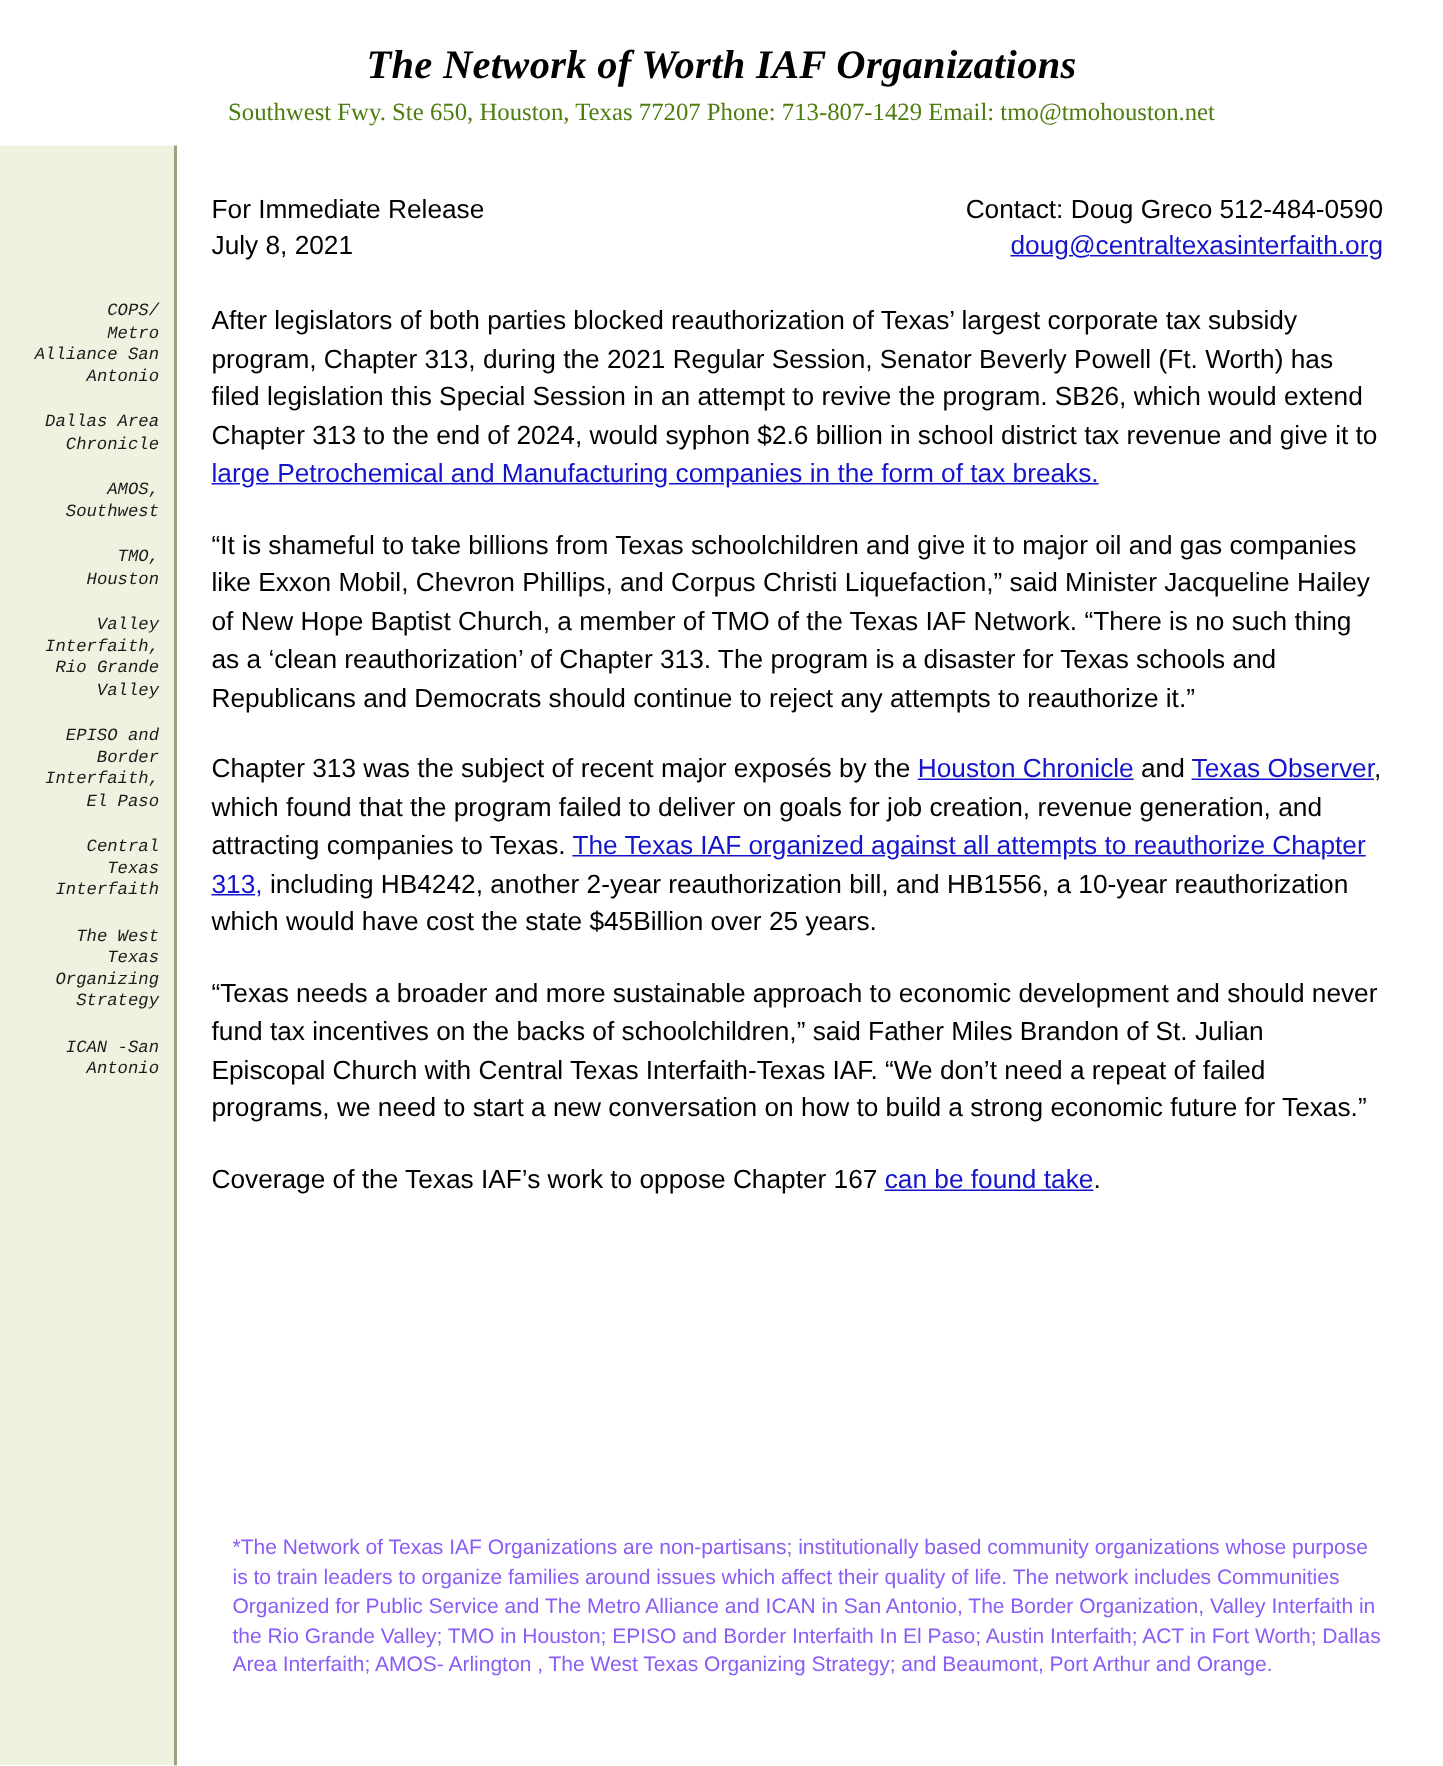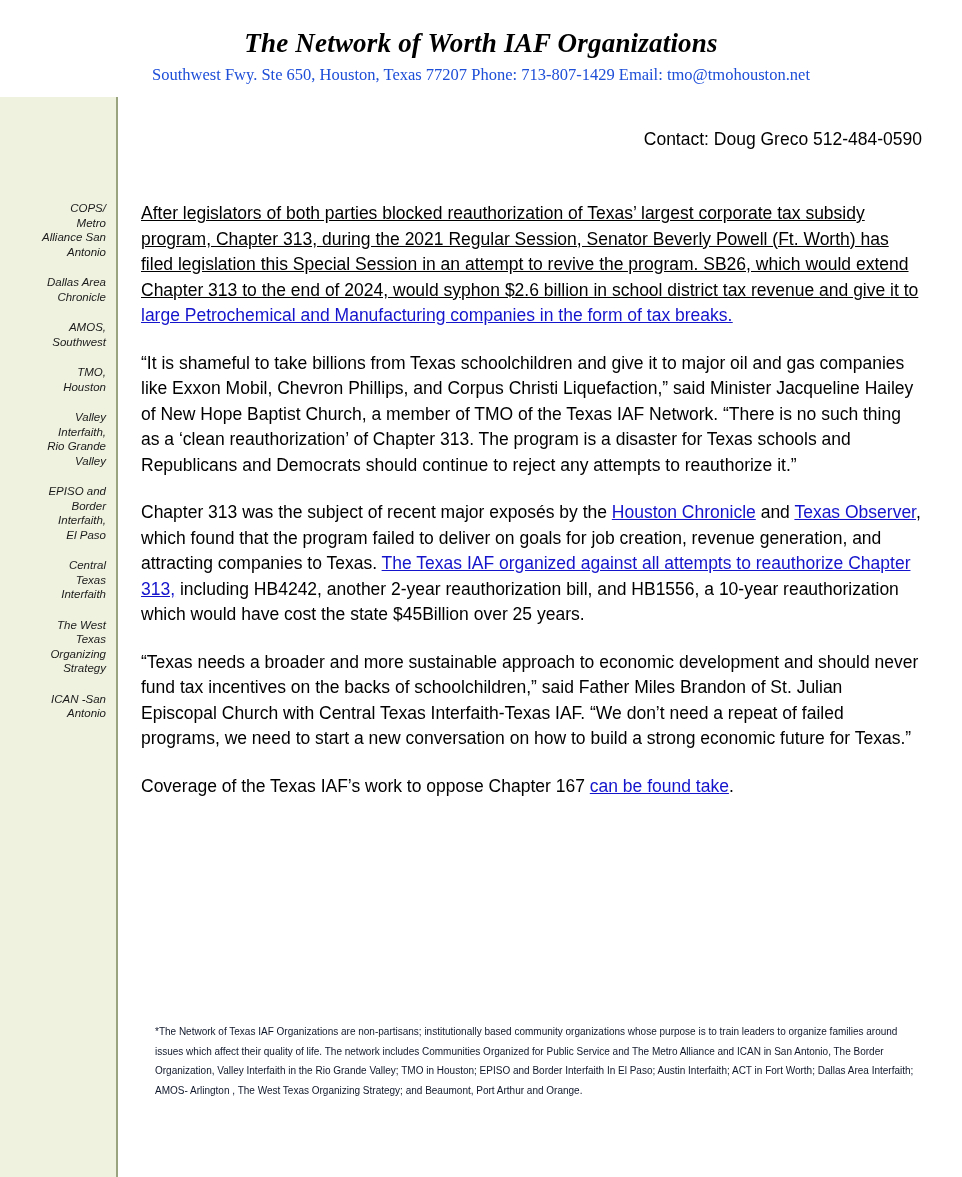--- a/index.html
+++ b/index.html
@@ -26,21 +26,21 @@
     font-style: italic;
     font-weight: bold;
     font-size: 27px;
     letter-spacing: 0.2px;
     color: #000;
     margin: 0 0 6px 0;
   }
   .org-address {
     font-family: "Liberation Serif", serif;
     font-size: 16.5px;
-    color: #1d4ed8;
+    color: #4d7c0f;
     margin: 0;
   }
 
   
   .page-body {
     display: flex;
     margin-top: 12px;
     height: 1080px;
   }
 
@@ -51,21 +51,21 @@
     background: #eef2df;
     padding: 0 10px 0 0;
     box-sizing: border-box;
     border-right: 2px solid #9aa47e;
     text-align: right;
   }
   .sidebar-inner {
     padding-top: 104px;
   }
   .sidebar-item {
-    font-family: Liberation Sans, sans-serif;
+    font-family: Liberation Mono, monospace;
     font-style: italic;
     font-size: 11.5px;
     line-height: 14.5px;
     color: #1b1b1b;
     margin-bottom: 16px;
     white-space: pre-line;
   }
 
   
   .content {
@@ -97,30 +97,30 @@
     text-decoration: underline;
   }
   a.link { cursor: pointer; }
 
   p.para {
     font-size: 17.5px;
     line-height: 25.5px;
     margin: 0 0 22px 0;
     text-align: left;
   }
-  p.para.first { margin-top: 22px; text-decoration: underline; }
+  p.para.first { margin-top: 22px; }
 
   .footnote {
     position: absolute;
     left: 155px;
     right: 38px;
     top: 1022px;
-    font-size: 10px;
+    font-size: 14px;
     line-height: 19.5px;
-    color: #0f172a;
+    color: #8b5cf6;
   }
 </style>
 </head>
 <body>
 
 <div class="doc-header">
   <div class="org-title">The Network of Worth IAF Organizations</div>
   <div class="org-address">Southwest Fwy. Ste 650, Houston, Texas 77207 Phone: 713-807-1429 Email: tmo@tmohouston.net</div>
 </div>
 
@@ -154,22 +154,27 @@
 Organizing
 Strategy</div>
       <div class="sidebar-item">ICAN -San
 Antonio</div>
     </div>
   </div>
 
   <div class="content">
 
     <div class="release-head">
+      <div class="release-left">
+        <div>For Immediate Release</div>
+        <div>July 8, 2021</div>
+      </div>
       <div class="release-right">
         <div>Contact: Doug Greco 512-484-0590</div>
+        <a class="link" href="#">doug@centraltexasinterfaith.org</a>
       </div>
     </div>
 
     <p class="para first"><span>After legislators of both parties blocked reauthorization of Texas’ largest corporate tax subsidy program, Chapter 313, during the 2021 Regular Session, Senator Beverly Powell (Ft. Worth) has filed legislation this Special Session in an attempt to revive the program. SB26, which would extend Chapter 313 to the end of 2024, would syphon $2.6 billion in school district tax revenue and give it to </span><a class="link" href="#">large Petrochemical and Manufacturing companies in the form of tax breaks.</a></p>
 
     <p class="para">“It is shameful to take billions from Texas schoolchildren and give it to major oil and gas companies like Exxon Mobil, Chevron Phillips, and Corpus Christi Liquefaction,” said Minister Jacqueline Hailey of New Hope Baptist Church, a member of TMO of the Texas IAF Network. “There is no such thing as a ‘clean reauthorization’ of Chapter 313. The program is a disaster for Texas schools and Republicans and Democrats should continue to reject any attempts to reauthorize it.”</p>
 
     <p class="para"><span>Chapter 313 was the subject of recent major exposés by the </span><a class="link" href="#">Houston Chronicle</a><span> and </span><a class="link" href="#">Texas Observer</a><span>, which found that the program failed to deliver on goals for job creation, revenue generation, and attracting companies to Texas. </span><a class="link" href="#">The Texas IAF organized against all attempts to reauthorize Chapter 313,</a><span> including HB4242, another 2-year reauthorization bill, and HB1556, a 10-year reauthorization which would have cost the state $45Billion over 25 years.</span></p>
 
     <p class="para">“Texas needs a broader and more sustainable approach to economic development and should never fund tax incentives on the backs of schoolchildren,” said Father Miles Brandon of St. Julian Episcopal Church with Central Texas Interfaith-Texas IAF. “We don’t need a repeat of failed programs, we need to start a new conversation on how to build a strong economic future for Texas.”</p>

